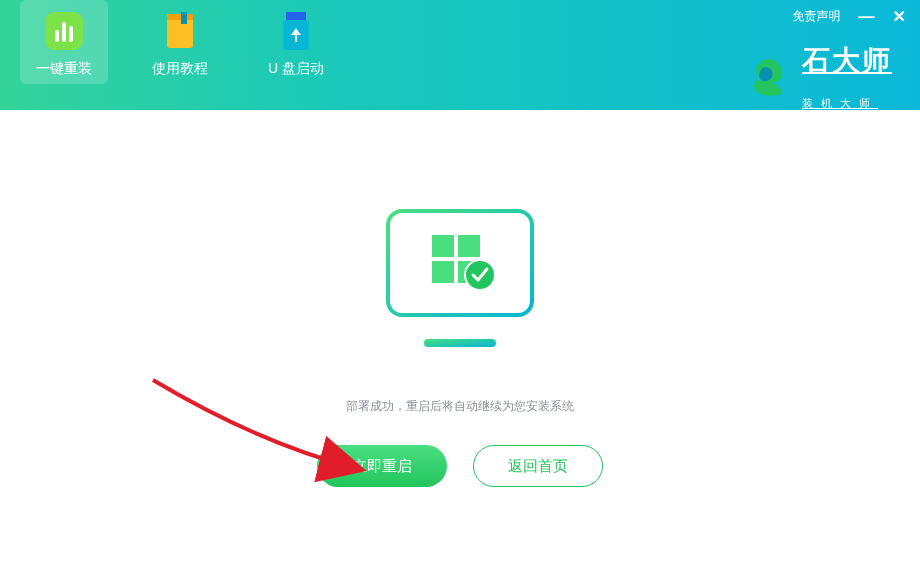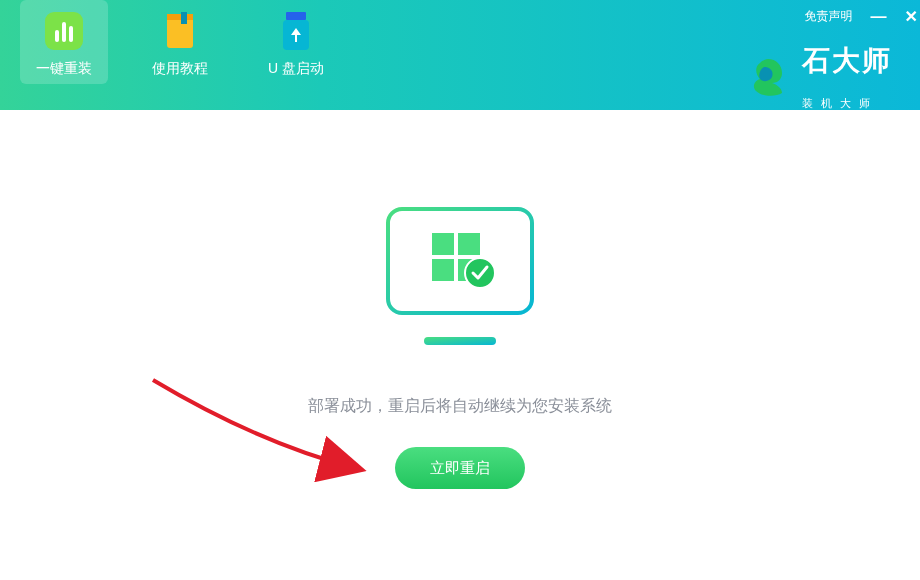--- a/index.html
+++ b/index.html
@@ -40,21 +40,21 @@
       width: 42px;
       height: 42px;
       display: flex;
       align-items: center;
       justify-content: center;
     }
     .tab-label { color: #fff; font-size: 14px; }
     .window-controls {
       position: absolute;
       top: 8px;
-      right: 2px;
+      right: 14px;
       display: flex;
       gap: 18px;
       align-items: center;
     }
     .disclaimer-link { color: #fff; font-size: 12px; cursor: pointer; }
     .win-btn {
       color: #fff;
       font-size: 16px;
       cursor: pointer;
       font-weight: bold;
@@ -66,36 +66,37 @@
       top: 42px;
       display: flex;
       align-items: center;
       gap: 10px;
     }
     .brand-logo { width: 48px; height: 48px; }
     .brand-text {
       display: flex;
       flex-direction: column;
       color: #fff;
+      text-decoration: underline;
     }
     .brand-title { font-size: 28px; font-weight: bold; letter-spacing: 2px; }
     .brand-sub { font-size: 11px; letter-spacing: 8px; margin-top: 16px; }
 
     .content {
       height: 470px;
       display: flex;
       flex-direction: column;
       align-items: center;
       justify-content: center;
       position: relative;
     }
     .monitor-icon { margin-bottom: 36px; }
     .status-text {
       color: #8a8f99;
-      font-size: 16px;
+      font-size: 12px;
       margin-bottom: 30px;
     }
     .button-row { display: flex; gap: 26px; }
     .btn {
       width: 130px;
       height: 42px;
       border-radius: 21px;
       font-size: 15px;
       display: flex;
       align-items: center;
@@ -200,20 +201,21 @@
       <circle cx="110" cy="72" r="15" fill="#22c55e"></circle>
       <circle cx="110" cy="72" r="15" fill="none" stroke="#fff" stroke-width="2"></circle>
       <path d="M103 72 L108 77 L117 66" stroke="#fff" stroke-width="3" fill="none" stroke-linecap="round" stroke-linejoin="round"></path>
     </svg>
   </div>
 
   <div class="status-text">部署成功，重启后将自动继续为您安装系统</div>
 
   <div class="button-row">
     <button class="btn btn-primary">立即重启</button>
+    <button class="btn btn-secondary">返回首页</button>
   </div>
 
   <svg class="arrow" style="left:145px; top:262px;" width="225" height="110" viewBox="0 0 225 110">
     <defs>
       <marker id="ah" markerWidth="12" markerHeight="12" refX="9" refY="6" orient="auto">
         <path d="M0 0 L12 6 L0 12 Z" fill="#e11d2a"></path>
       </marker>
     </defs>
     <path d="M8 8 C70 45 140 78 210 96" stroke="#e11d2a" stroke-width="4" fill="none" marker-end="url(#ah)"></path>
   </svg>

